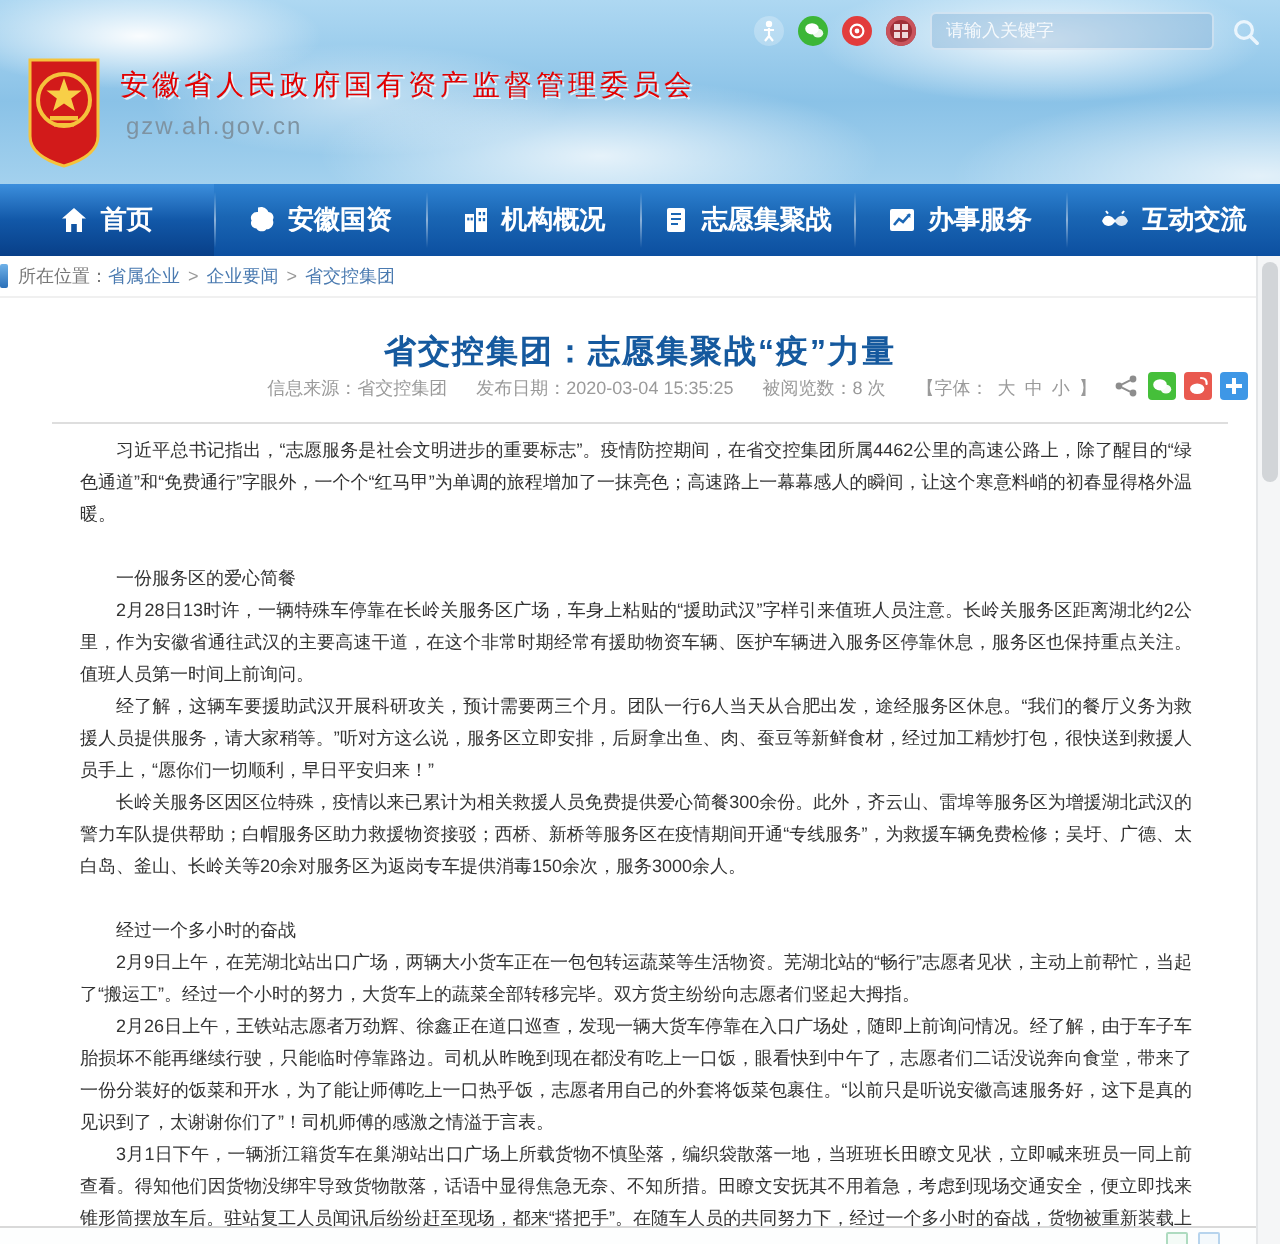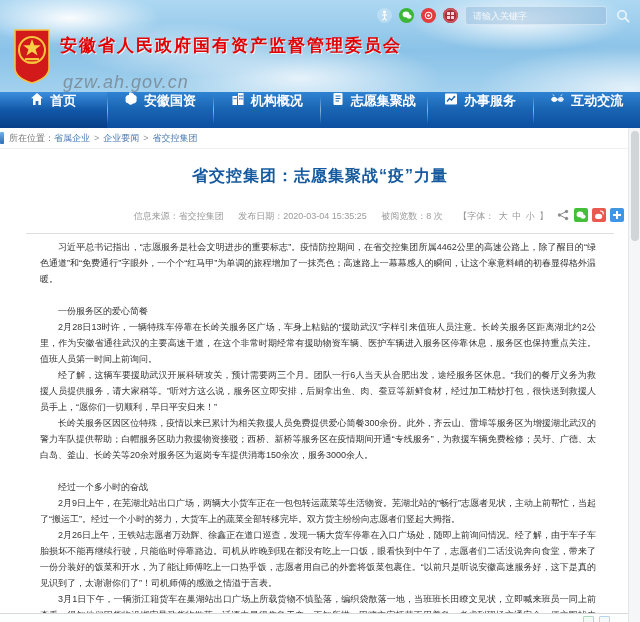--- a/index.html
+++ b/index.html
@@ -20,50 +20,50 @@
   }
   .topbar { position:absolute; top:6px; right:8px; display:flex; align-items:center; gap:7px; }
   .mini-icon { width:15px; height:15px; border-radius:50%; display:flex; align-items:center; justify-content:center; flex:0 0 auto; }
   .mini-icon.reader { background:rgba(255,255,255,.25); }
   .mini-icon.wechat { background:#3cb637; }
   .mini-icon.weibo  { background:#e23c3c; }
   .mini-icon.app    { background:#a03038; box-shadow:inset 0 0 0 2px #c9545c; }
   .search-box { display:flex; align-items:center; width:142px; height:19px; padding:0 7px;
     background:rgba(120,165,205,.35); border:1px solid rgba(255,255,255,.45); border-radius:3px; }
   .search-box input { flex:1; min-width:0; background:transparent; border:none; outline:none;
-    font-size:9px; color:#fff; font-family:Liberation Serif, serif; }
+    font-size:9px; color:#fff; font-family:Liberation Mono, monospace; }
   .search-box input::placeholder { color:rgba(255,255,255,.85); }
   .search-btn { width:18px; height:18px; display:flex; align-items:center; justify-content:center; cursor:pointer; }
 
   .emblem { position:absolute; left:12px; top:28px; width:40px; height:56px; }
-  .site-title { position:absolute; left:60px; top:34px; font-size:17px; font-weight:bold; color:#e30000;
+  .site-title { position:absolute; left:60px; top:34px; font-size:14px; font-weight:normal; color:#e30000;
     letter-spacing:2px; text-shadow:1px 1px 0 rgba(255,255,255,.75); white-space:nowrap; }
-  .site-url { position:absolute; left:63px; top:72px; font-size:18px; color:#7e93a2; letter-spacing:1px;font-style:italic; }
+  .site-url { position:absolute; left:63px; top:56px; font-size:12px; color:#7e93a2; letter-spacing:1px; }
 
   
   .nav { display:flex; height:36px; background:linear-gradient(180deg,#2f83d3 0%, #1a66b4 45%, #0c4fa0 100%); }
-  .nav-item { flex:1; display:flex; align-items:flex-start; justify-content:center; gap:6px;
+  .nav-item { flex:1; display:flex; align-items:center; justify-content:center; gap:6px;
     color:#fff; font-size:13px; font-weight:bold; text-decoration:none; cursor:pointer; position:relative; }
   .nav-item + .nav-item::before { content:""; position:absolute; left:0; top:4px; bottom:4px; width:1px;
     background:linear-gradient(180deg,rgba(255,255,255,0),rgba(255,255,255,.5),rgba(255,255,255,0)); }
   .nav-item.active { background:linear-gradient(180deg,#3c8fdd 0%, #1258a8 50%, #083f88 100%); }
   .nav-item svg { flex:0 0 auto; }
 
   
   .breadcrumb { display:flex; align-items:center; height:21px; background:#fff; border-bottom:1px solid #f0f0f0;
     font-size:9px; color:#777;text-align:center; }
   .crumb-marker { width:4px; height:12px; margin-right:5px;
     background:linear-gradient(180deg,#6fb1e8,#2a6fb8); border-radius:1px; }
   .breadcrumb a { color:#4a7ab0; text-decoration:none; cursor:pointer; }
   .crumb-sep { margin:0 4px; color:#999; }
 
   
   .article { position:relative; background:#fff; }
   .article-title { text-align:center; margin-top:17px; font-size:16px; font-weight:bold; color:#15599e; letter-spacing:1px; }
-  .meta-row { position:relative; margin-top:23px; text-align:center; font-size:9px; color:#9a9a9a; height:15px;padding-left:43px; }
+  .meta-row { position:relative; margin-top:1px; text-align:center; font-size:9px; color:#9a9a9a; height:15px;padding-left:43px; }
   .meta-row .seg { margin:0 6px; }
   .font-size-links { cursor:pointer; }
   .font-size-links span { margin:0 1px; }
   .share-bar { position:absolute; right:16px; top:-2px; display:flex; align-items:center; gap:4px; }
   .share-sq { width:14px; height:14px; border-radius:2px; display:flex; align-items:center; justify-content:center; cursor:pointer; }
   .share-sq.plain { background:transparent; }
   .share-sq.green { background:#45bf3a; }
   .share-sq.red   { background:#e9594f; }
   .share-sq.blue  { background:#3e97e6; }
   .meta-divider { margin:8px 26px 0 26px; border-top:1px solid #dedede; }

